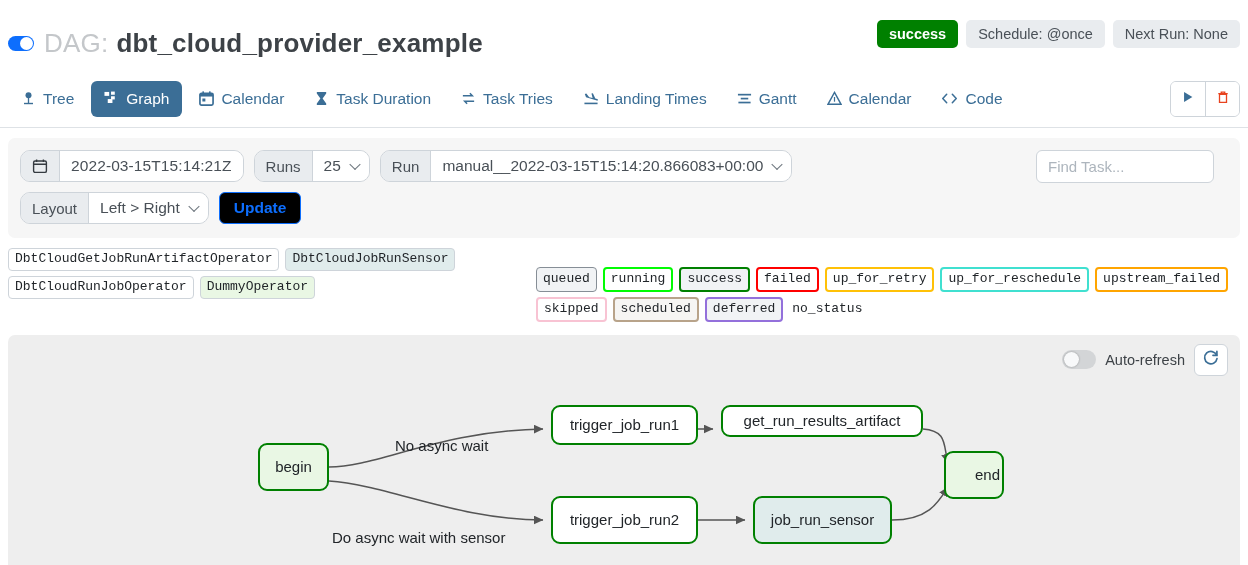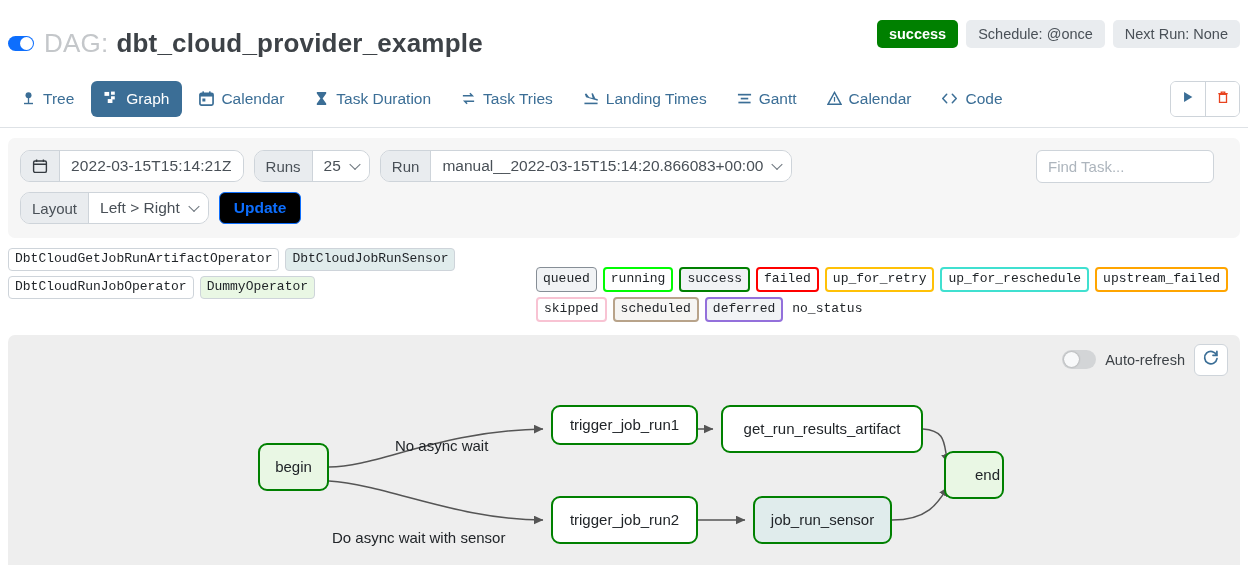--- a/index.html
+++ b/index.html
@@ -523,21 +523,21 @@
 
   <div class="node fill-dummy" style="left:250px; top:108px; width:71px; height:48px;">
     <span>begin</span>
   </div>
   <div class="node" style="left:543px; top:70px; width:147px; height:40px;">
     <span>trigger_job_run1</span>
   </div>
   <div class="node" style="left:543px; top:161px; width:147px; height:48px;">
     <span>trigger_job_run2</span>
   </div>
-  <div class="node" style="left:713px; top:70px; width:202px; height:48px;">
+  <div class="node" style="left:713px; top:70px; width:202px; height:32px;">
     <span>get_run_results_artifact</span>
   </div>
   <div class="node fill-sensor" style="left:745px; top:161px; width:139px; height:48px;">
     <span>job_run_sensor</span>
   </div>
   <div class="node fill-dummy" style="left:936px; top:116px; width:60px; height:48px;padding-left:41px;">
     <span>end</span>
   </div>
 
   <div class="edge-label" style="left:387px; top:102px;">No async wait</div>

